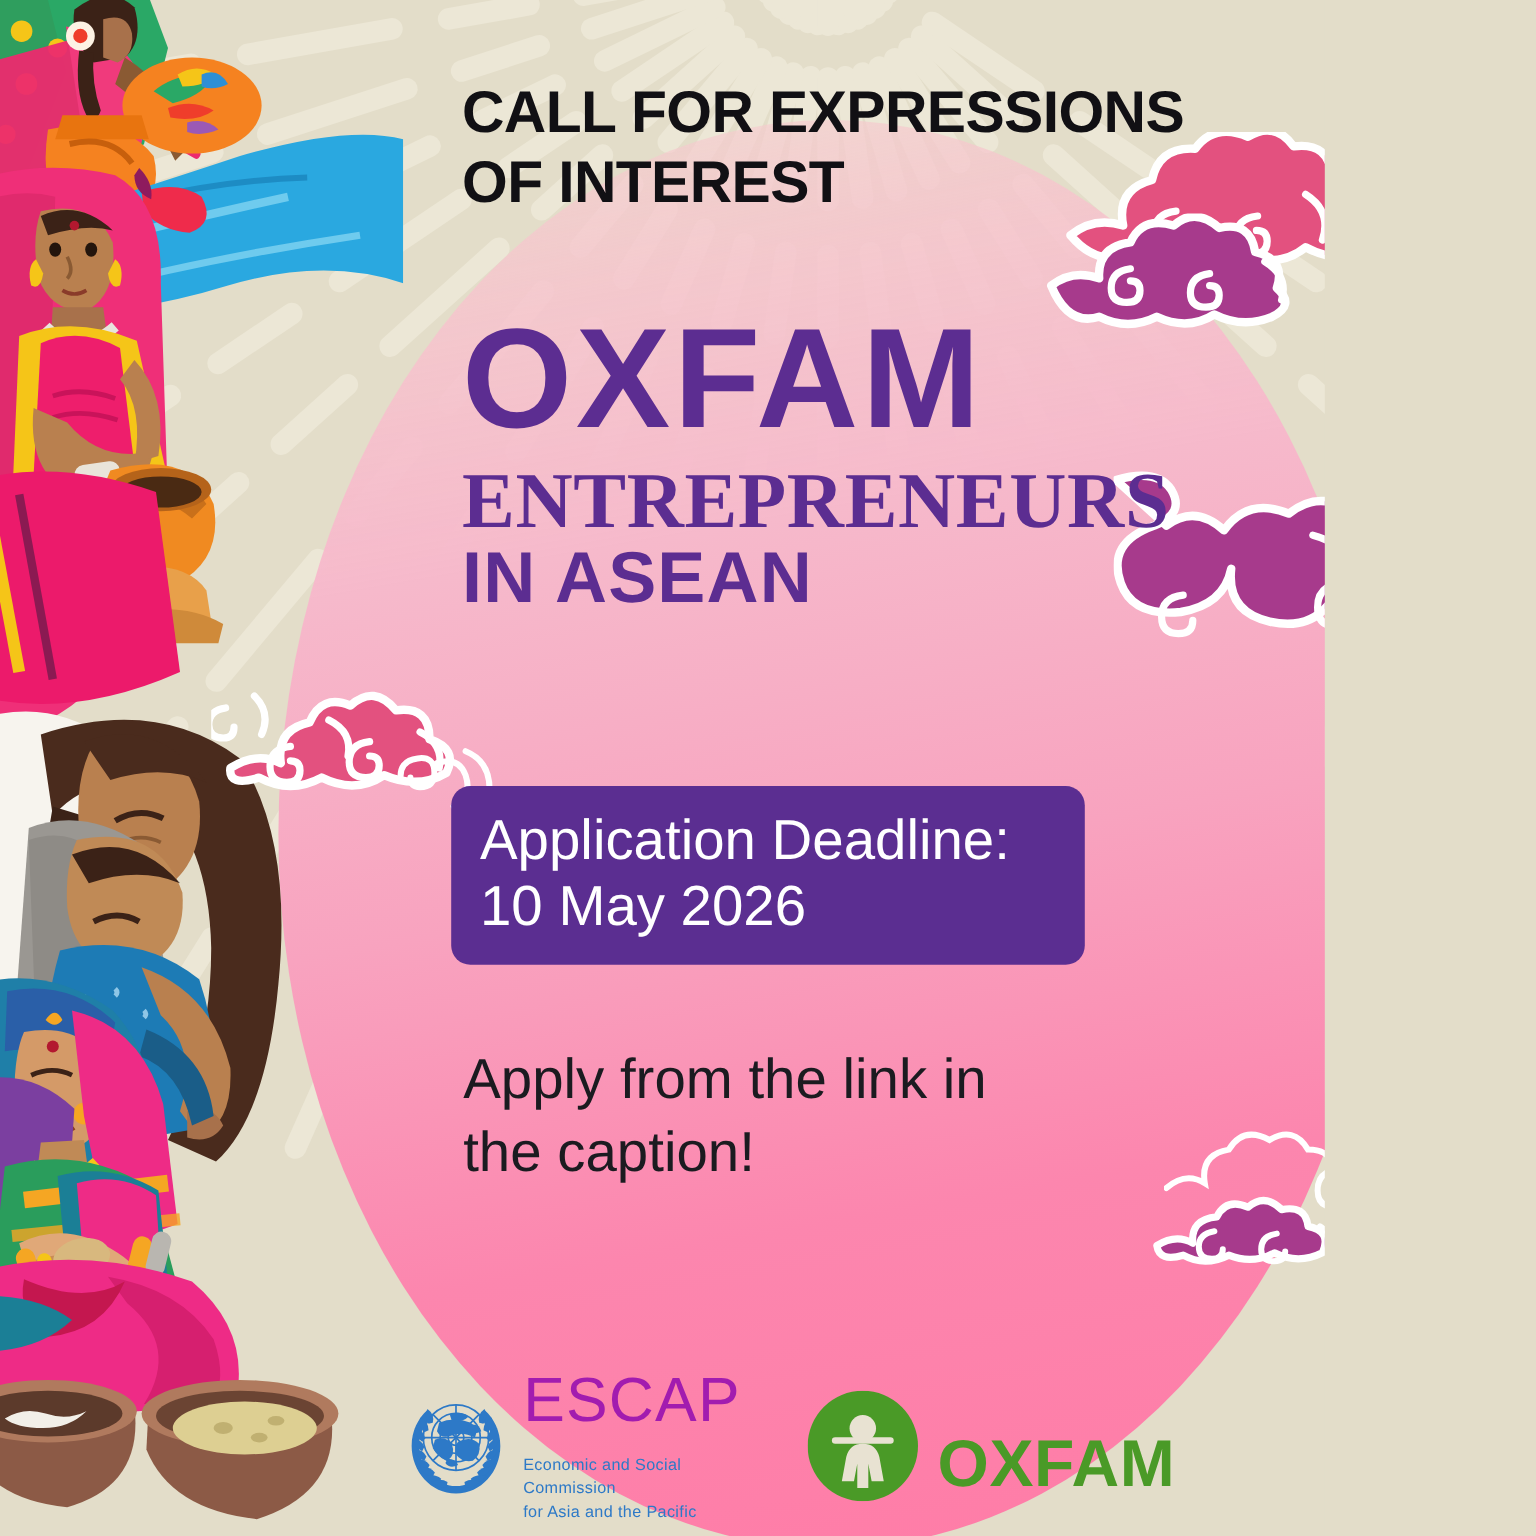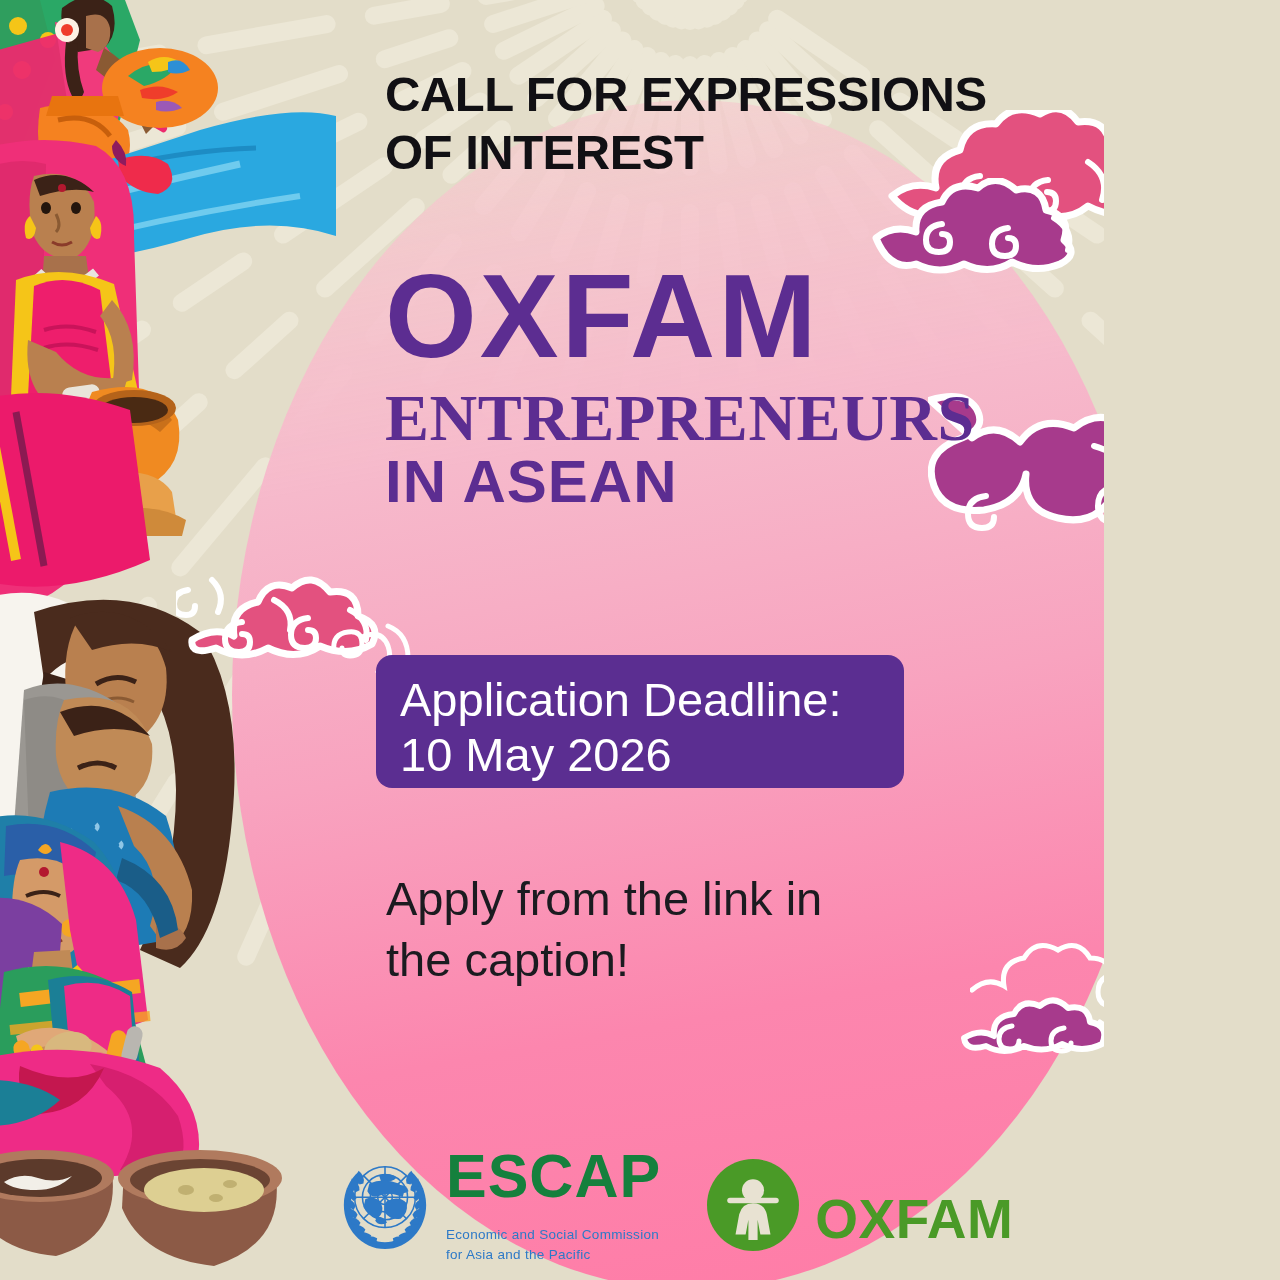--- a/index.html
+++ b/index.html
@@ -40,34 +40,34 @@
     font-stretch:condensed;
   }
   .title-wrap{position:absolute;left:385px;top:262px;width:560px;color:#5b2a92;}
   .t1{font-size:118px;line-height:0.92;font-weight:700;letter-spacing:3px;color:#5c2d91;}
   .t2{font-size:66px;line-height:1.0;font-weight:700;letter-spacing:0.5px;margin-top:14px;color:#5c2d91;font-family:Liberation Serif, serif;}
   .t3{font-size:60px;line-height:0.98;font-weight:700;letter-spacing:1px;margin-top:2px;color:#5c2d91;}
 
   .deadline{
     position:absolute;left:376px;top:655px;width:528px;
     background:#5b2e91;border-radius:16px;
-    padding:18px 24px 6px 24px;box-sizing:border-box;
+    padding:18px 24px 22px 24px;box-sizing:border-box;
     color:#ffffff;font-size:47px;line-height:1.16;font-weight:400;
   }
   .apply{
     position:absolute;left:386px;top:868px;width:530px;
     color:#1b1b20;font-size:47px;line-height:1.3;font-weight:400;
   }
 
   
   .logos{position:absolute;left:336px;top:1148px;width:640px;height:114px;
          display:flex;align-items:center;gap:46px;}
   .escap{display:flex;align-items:center;gap:12px;}
   .escap-text{display:flex;flex-direction:column;line-height:1;}
-  .escap-word{font-size:61px;font-weight:700;color:#15803d;letter-spacing:1px;}
+  .escap-word{font-size:52px;font-weight:400;color:#a21caf;letter-spacing:1px;}
   .escap-sub{font-size:13.5px;color:#2d79c7;line-height:1.45;margin-top:18px;letter-spacing:0.3px;}
   .oxfam{display:flex;align-items:flex-end;gap:16px;}
   .oxfam-word{font-size:55px;font-weight:700;color:#4a9a27;letter-spacing:0.5px;}
 
   .cloud{position:absolute;}
 </style>
 </head>
 <body>
 
 <div id="poster">

